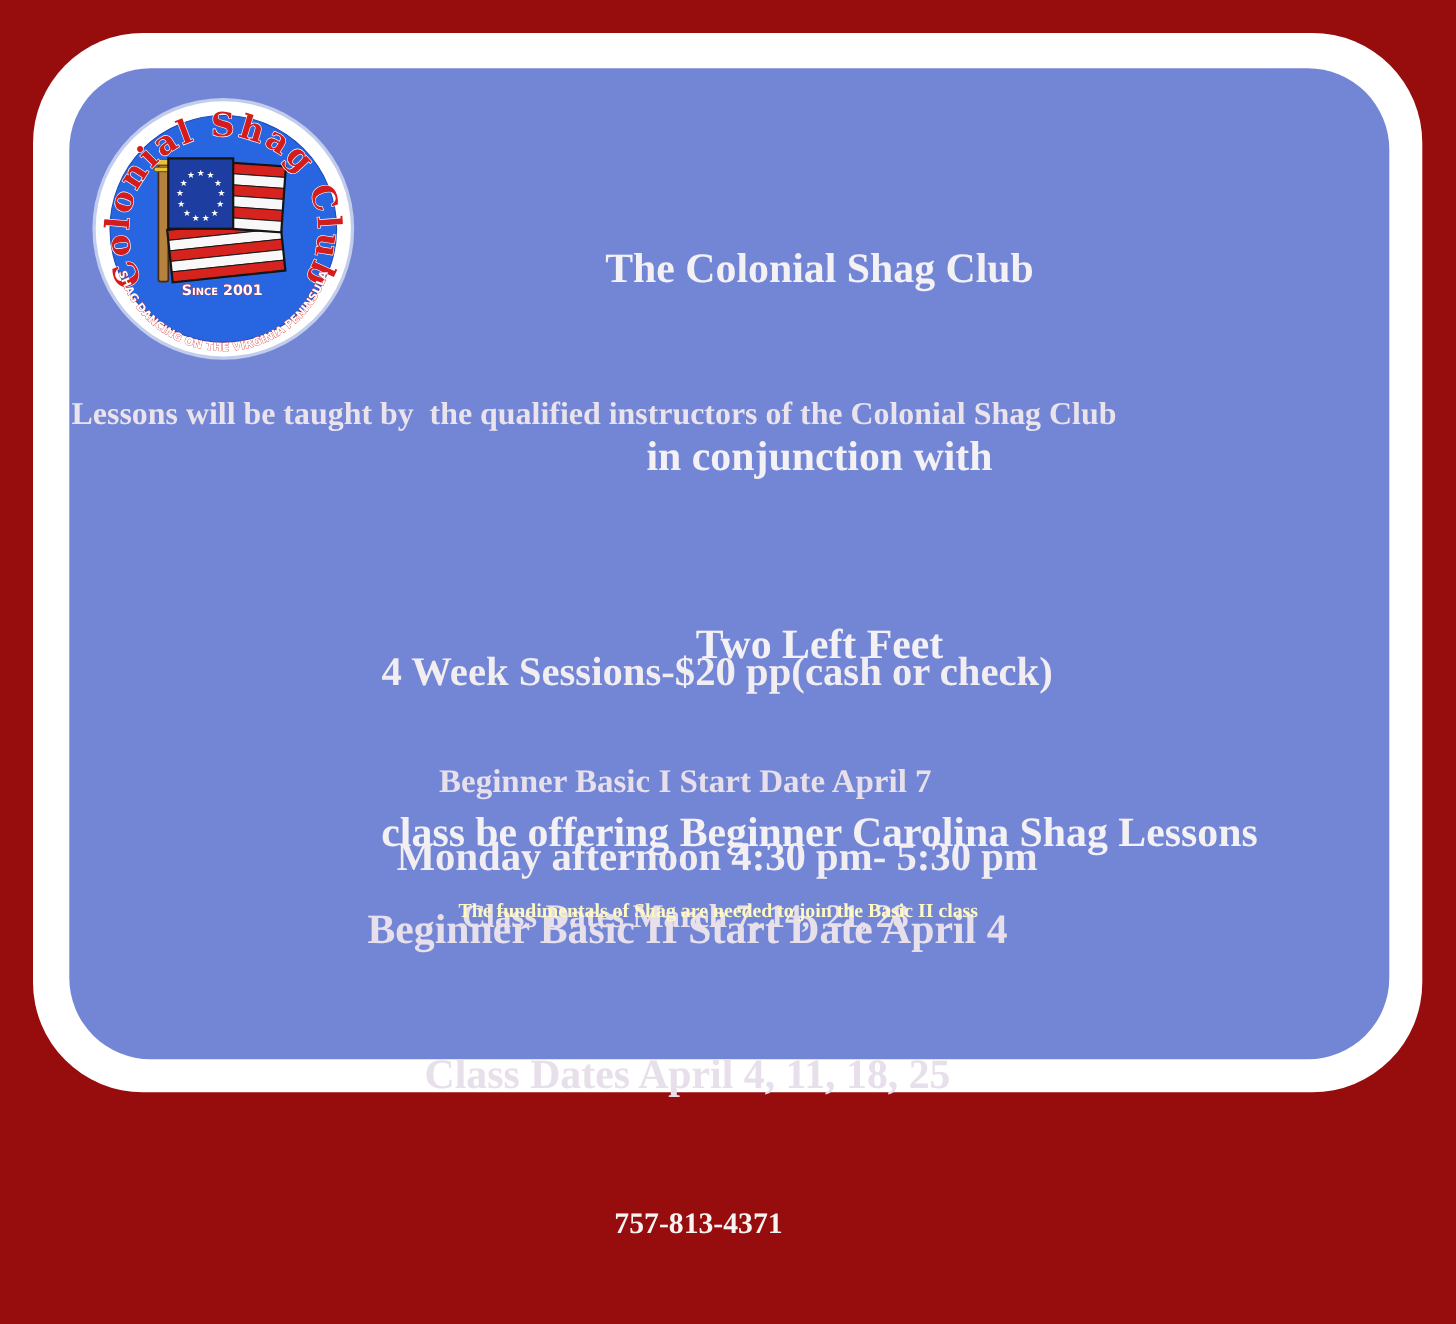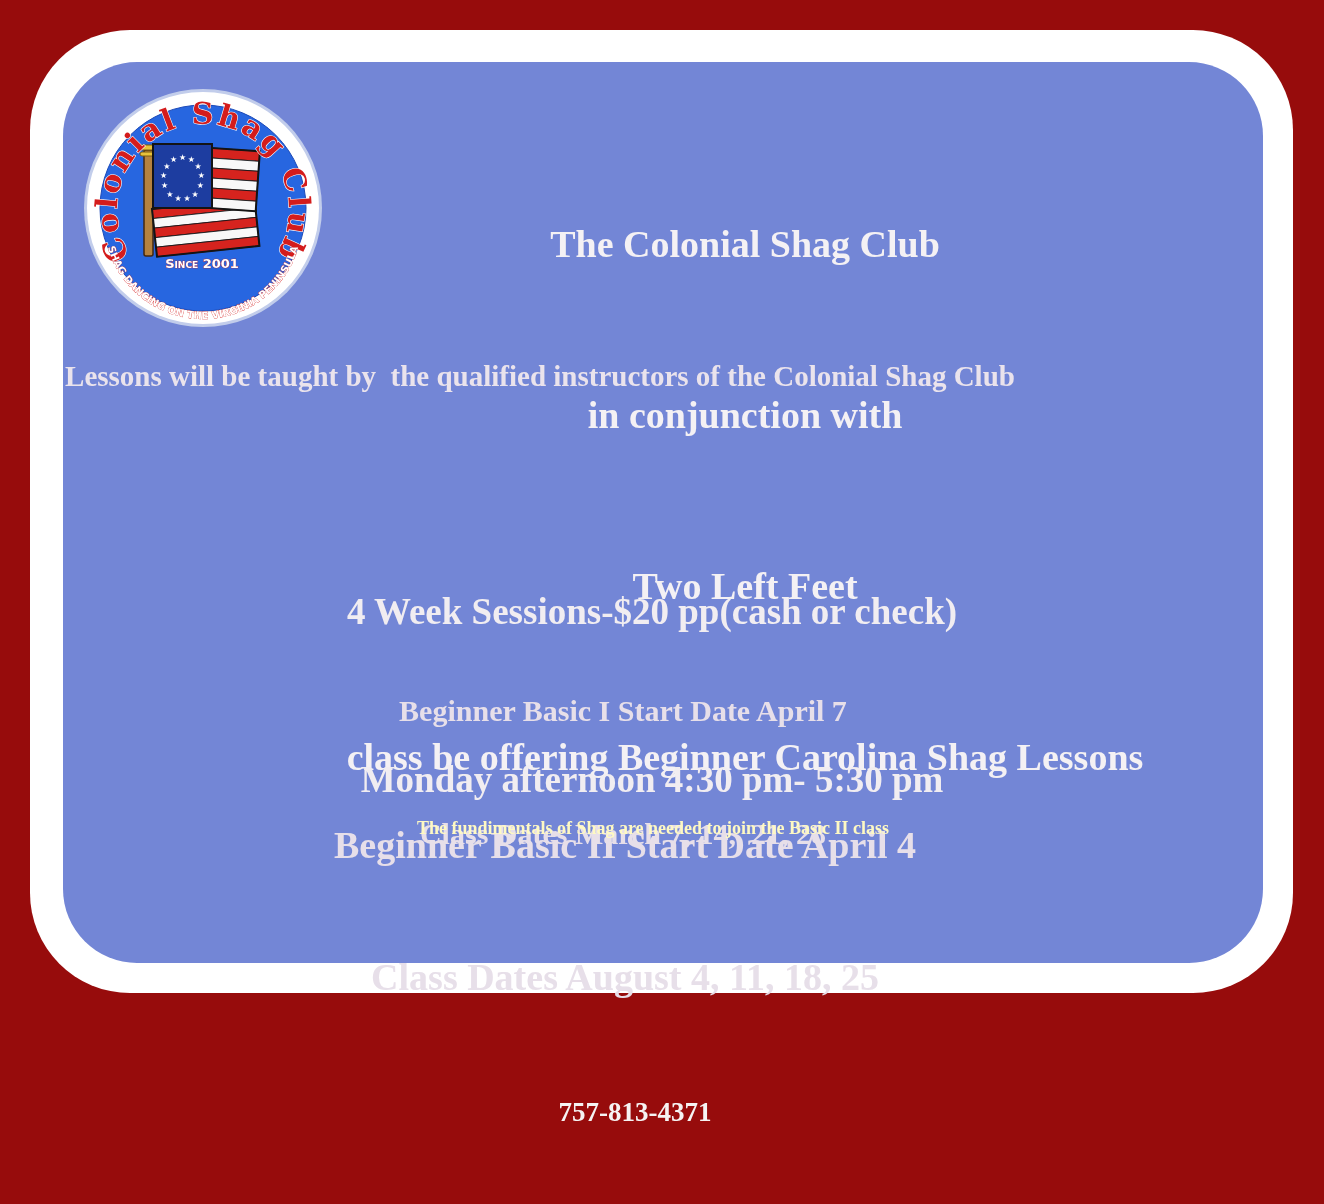--- a/index.html
+++ b/index.html
@@ -159,21 +159,21 @@
   <div>Monday afternoon 4:30 pm- 5:30 pm</div>
 </div>
 
 <div class="txt basic1">
   <div>Beginner Basic I Start Date April 7</div>
   <div>Class Dates March 7, 14,  21, 28</div>
 </div>
 
 <div class="txt basic2">
   <div>Beginner Basic II Start Date April 4</div>
-  <div>Class Dates August 4, 11, 18, 25</div>
+  <div>Class Dates April 4, 11, 18, 25</div>
 </div>
 
 <div class="txt note">The fundimentals of Shag are needed to join the Basic II class</div>
 
 <div class="txt contact">
   <div>757-813-4371</div>
   
   
 </div>
 

